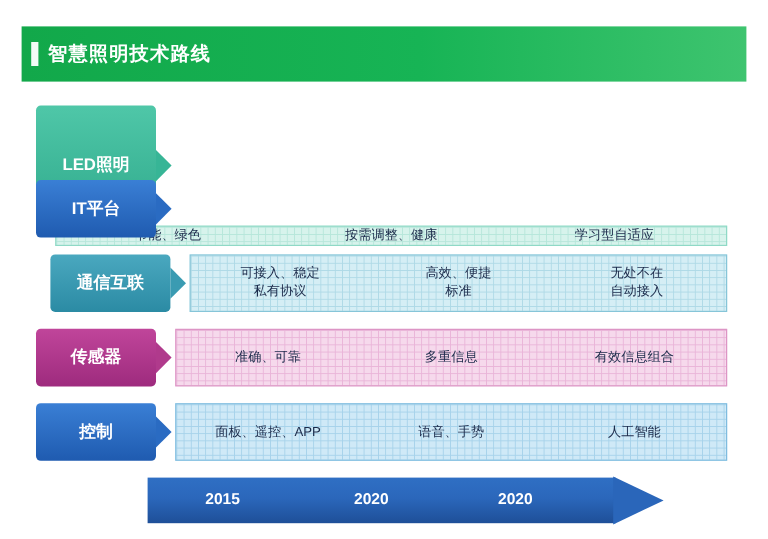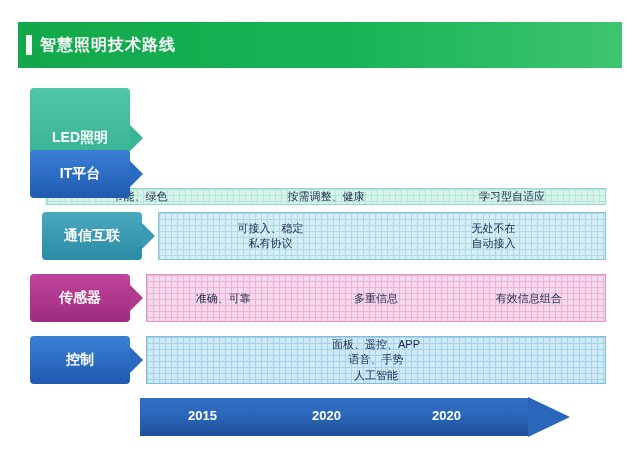--- a/index.html
+++ b/index.html
@@ -93,33 +93,32 @@
     background-image:linear-gradient(#e9b4d8 1px,transparent 1px),linear-gradient(90deg,#e9b4d8 1px,transparent 1px);
     border:1px solid #dd95c5;
   }
 
   #row-control .row-label{background:linear-gradient(to bottom,#3a7fd5,#1f5bb0);}
   #row-control .row-label:after{border-left:13px solid #2a6bc2;}
   #row-control .row-body{
     background-color:#cfe9f7;
     background-image:linear-gradient(#a6d2ea 1px,transparent 1px),linear-gradient(90deg,#a6d2ea 1px,transparent 1px);
     border:1px solid #7fbcdf;
-    flex-direction:column;
   }
 
   
   #row-led{top:88px;flex-direction:column;}
   #row-it{top:150px;}
   #row-comm{top:212px;}
   #row-sensor{top:274px;}
   #row-control{top:336px;}
 
   
   #timeline{
-    position:absolute;left:140px;top:398px;width:430px;height:38px;padding-left:12px;
+    position:absolute;left:123px;top:398px;width:430px;height:38px;padding-left:12px;
   }
   #timeline-shaft{
     position:absolute;left:0;top:0;width:390px;height:38px;
     background:linear-gradient(to bottom,#2f6fc4 0%,#2b67bb 45%,#1e4f98 100%);
   }
   #timeline-head{
     position:absolute;left:388px;top:-1px;width:0;height:0;
     border-top:20px solid transparent;
     border-bottom:20px solid transparent;
     border-left:42px solid #2a66ba;
@@ -157,20 +156,22 @@
   </div>
 </div>
 
 <div class="row" id="row-comm">
   <div class="row-label">
     <span>通信互联</span>
   </div>
   <div class="row-body">
     <div class="cell">可接入、稳定
 私有协议</div>
+    <div class="cell">高效、便捷
+标准</div>
     <div class="cell">无处不在
 自动接入</div>
   </div>
 </div>
 
 <div class="row" id="row-sensor">
   <div class="row-label">
     <span>传感器</span>
   </div>
   <div class="row-body">

